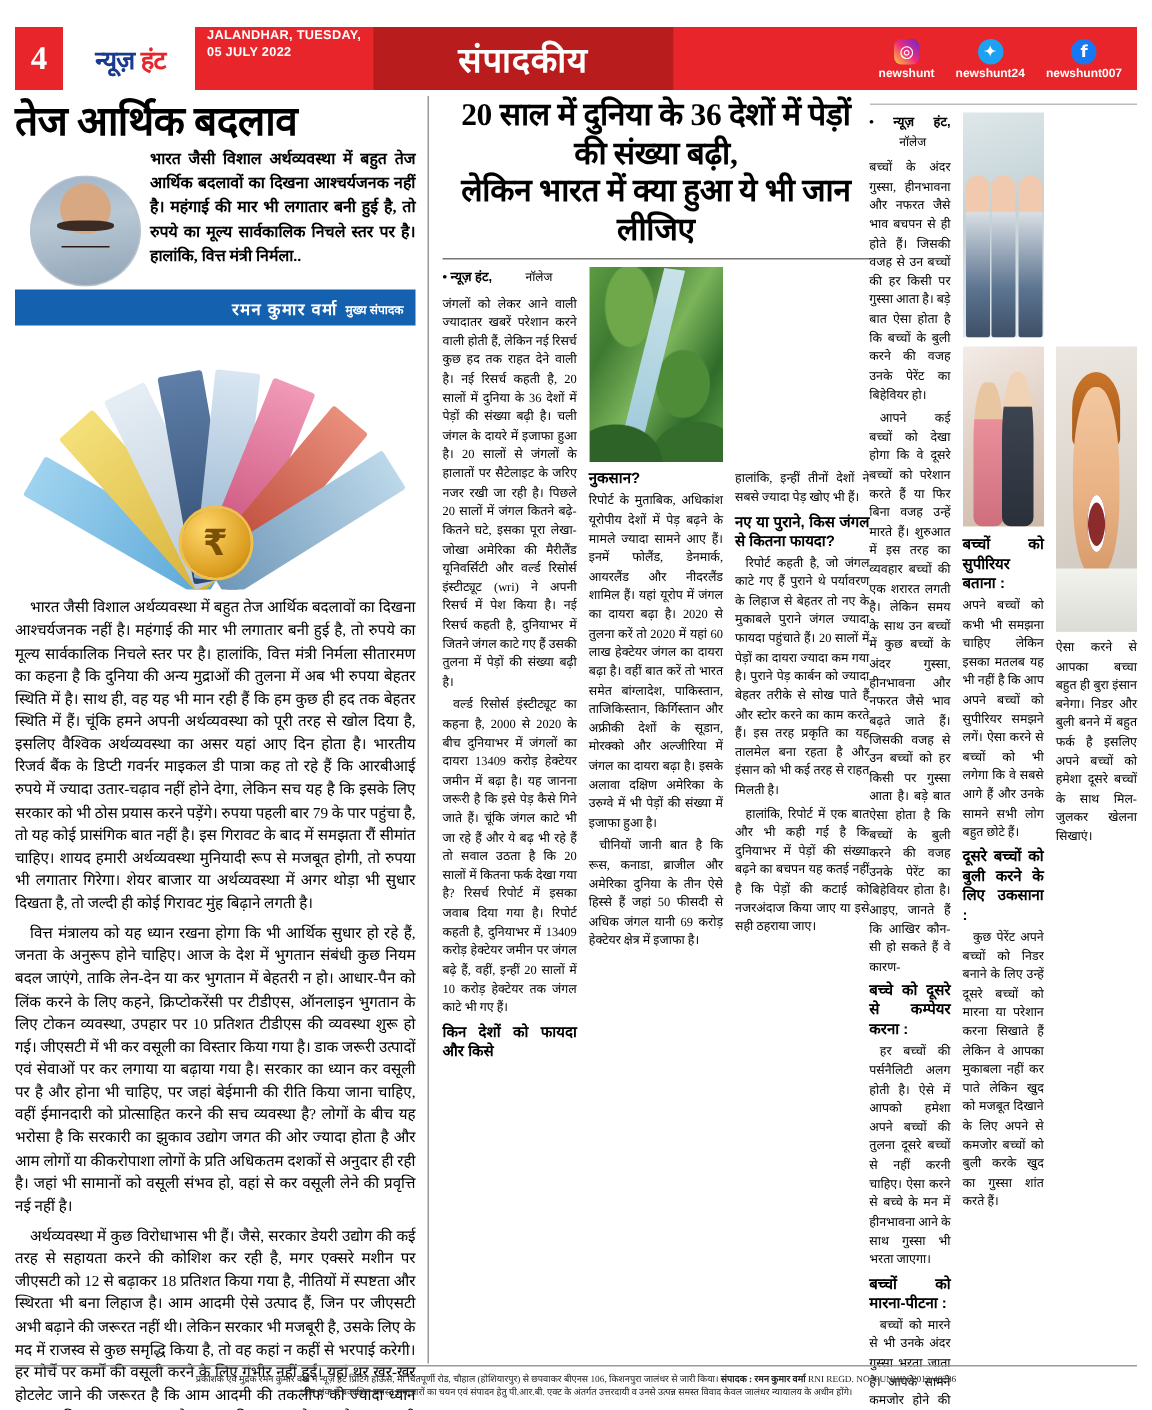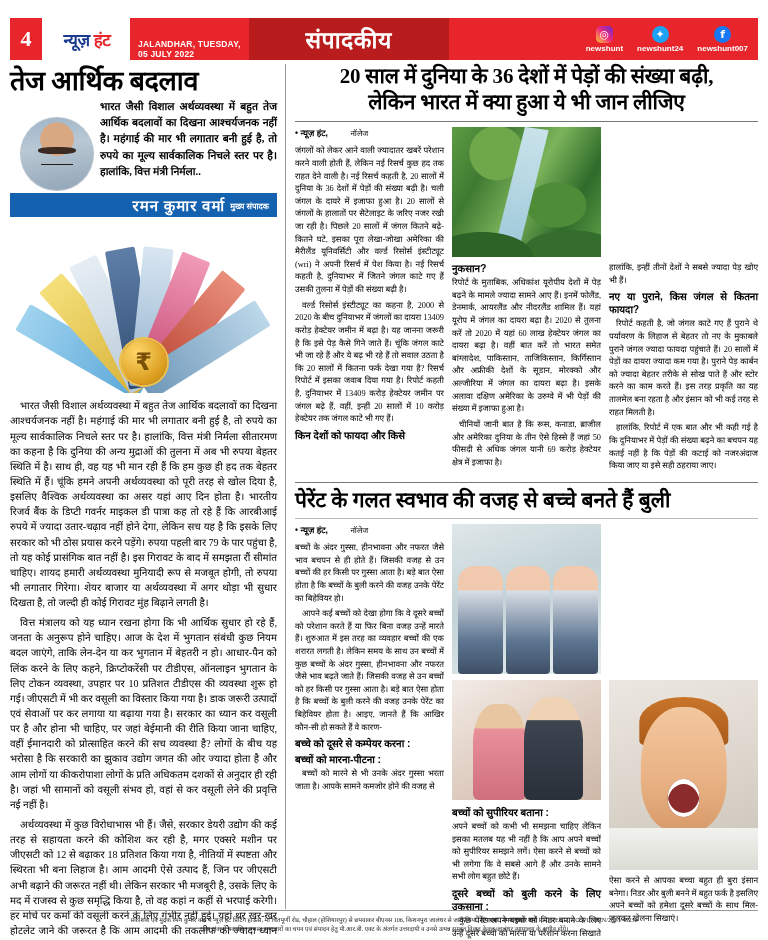--- a/index.html
+++ b/index.html
@@ -48,21 +48,21 @@
     white-space: nowrap;
   }
   .brand-text .b1 { color: #1a3a8f; }
   .brand-text .b2 { color: #e8252a; }
   .dateline {
     color: #fff;
     font-family: "Liberation Sans", sans-serif;
     font-size: 8.5px;
     font-weight: bold;
     line-height: 1.25;
-    display: flex; flex-direction: column; justify-content: flex-end;
+    display: flex; flex-direction: column; justify-content: flex-start;
     padding: 0 8px;
     letter-spacing: 0.2px;
   }
   .section-title {
     background: #b91c1c;
     flex: 0 0 200px;
     color: #fff;
     font-family: "Liberation Sans", sans-serif;
     font-weight: bold;
     font-size: 23px;
@@ -101,21 +101,21 @@
     height: 845px;
   }
   .col-left {
     width: 276px;
     padding-right: 8px;
     border-right: 1px solid #999;
   }
   .col-right {
     flex: 1;
     padding-left: 9px;
-    display: flex; flex-direction: column;
+    display: flex; flex-direction: row;
   }
 
   
   .ed-headline {
     font-family: "Liberation Serif", serif;
     font-weight: bold;
     font-size: 27px;
     line-height: 1.12;
     letter-spacing: -0.3px;
     margin-top: 2px;
@@ -152,21 +152,21 @@
     background: #1461b0;
     color: #fff;
     margin-top: 4px;
     height: 24px;
     display: flex; align-items: center; justify-content: flex-end;
     gap: 5px;
     padding-right: 8px;
   }
   .ed-byline .name {
     font-family: "Liberation Serif", serif;
-    font-weight: bold; font-size: 15px; letter-spacing: 1px;
+    font-weight: bold; font-size: 11px; letter-spacing: 1px;
   }
   .ed-byline .role {
     font-family: "Liberation Sans", sans-serif;
     font-size: 8px; font-weight: bold;
   }
   .ed-graphic {
     height: 172px;
     margin: 4px 0 5px 0;
     position: relative;
     overflow: hidden;
@@ -443,33 +443,33 @@
             <div class="subhead">नए या पुराने, किस जंगल से कितना फायदा?</div>
             <p>रिपोर्ट कहती है, जो जंगल काटे गए हैं पुराने थे पर्यावरण के लिहाज से बेहतर तो नए के मुकाबले पुराने जंगल ज्यादा फायदा पहुंचाते हैं। 20 सालों में पेड़ों का दायरा ज्यादा कम गया है। पुराने पेड़ कार्बन को ज्यादा बेहतर तरीके से सोख पाते हैं और स्टोर करने का काम करते हैं। इस तरह प्रकृति का यह तालमेल बना रहता है और इंसान को भी कई तरह से राहत मिलती है।</p>
             <p>हालांकि, रिपोर्ट में एक बात और भी कही गई है कि दुनियाभर में पेड़ों की संख्या बढ़ने का बचपन यह कतई नहीं है कि पेड़ों की कटाई को नजरअंदाज किया जाए या इसे सही ठहराया जाए।</p>
           </div>
         </div>
       </div>
 
       <div class="rule"></div>
 
       <div>
-        <div class="art2-head">पेरेंट के गलत स्वभाव की वजह से बच्चे बनते हैं बुली</div>
         <div class="rule-thin"></div>
 
         <div class="art2-grid">
 
           <div class="art-col">
             <div class="byline-dot">
               <span>• </span><span class="src">न्यूज़ हंट,</span>
               <span class="kind">नॉलेज</span>
             </div>
             <p class="first">बच्चों के अंदर गुस्सा, हीनभावना और नफरत जैसे भाव बचपन से ही होते हैं। जिसकी वजह से उन बच्चों की हर किसी पर गुस्सा आता है। बड़े बात ऐसा होता है कि बच्चों के बुली करने की वजह उनके पेरेंट का बिहेवियर हो।</p>
             <p>आपने कई बच्चों को देखा होगा कि वे दूसरे बच्चों को परेशान करते हैं या फिर बिना वजह उन्हें मारते हैं। शुरुआत में इस तरह का व्यवहार बच्चों की एक शरारत लगती है। लेकिन समय के साथ उन बच्चों में कुछ बच्चों के अंदर गुस्सा, हीनभावना और नफरत जैसे भाव बढ़ते जाते हैं। जिसकी वजह से उन बच्चों को हर किसी पर गुस्सा आता है। बड़े बात ऐसा होता है कि बच्चों के बुली करने की वजह उनके पेरेंट का बिहेवियर होता है। आइए, जानते हैं कि आखिर कौन-सी हो सकते हैं वे कारण-</p>
             <div class="subhead">बच्चे को दूसरे से कम्पेयर करना :</div>
+            <p>हर बच्चों की पर्सनैलिटी अलग होती है। ऐसे में आपको हमेशा अपने बच्चों की तुलना दूसरे बच्चों से नहीं करनी चाहिए। ऐसा करने से बच्चे के मन में हीनभावना आने के साथ गुस्सा भी भरता जाएगा।</p>
             <div class="subhead">बच्चों को मारना-पीटना :</div>
             <p>बच्चों को मारने से भी उनके अंदर गुस्सा भरता जाता है। आपके सामने कमजोर होने की वजह से</p>
           </div>
 
           <div class="art-col">
             <div class="photo-kids">
               <div class="kid" style="left:4%"></div>
               <div class="kid" style="left:36%"></div>
               <div class="kid" style="left:68%"></div>
             </div>

